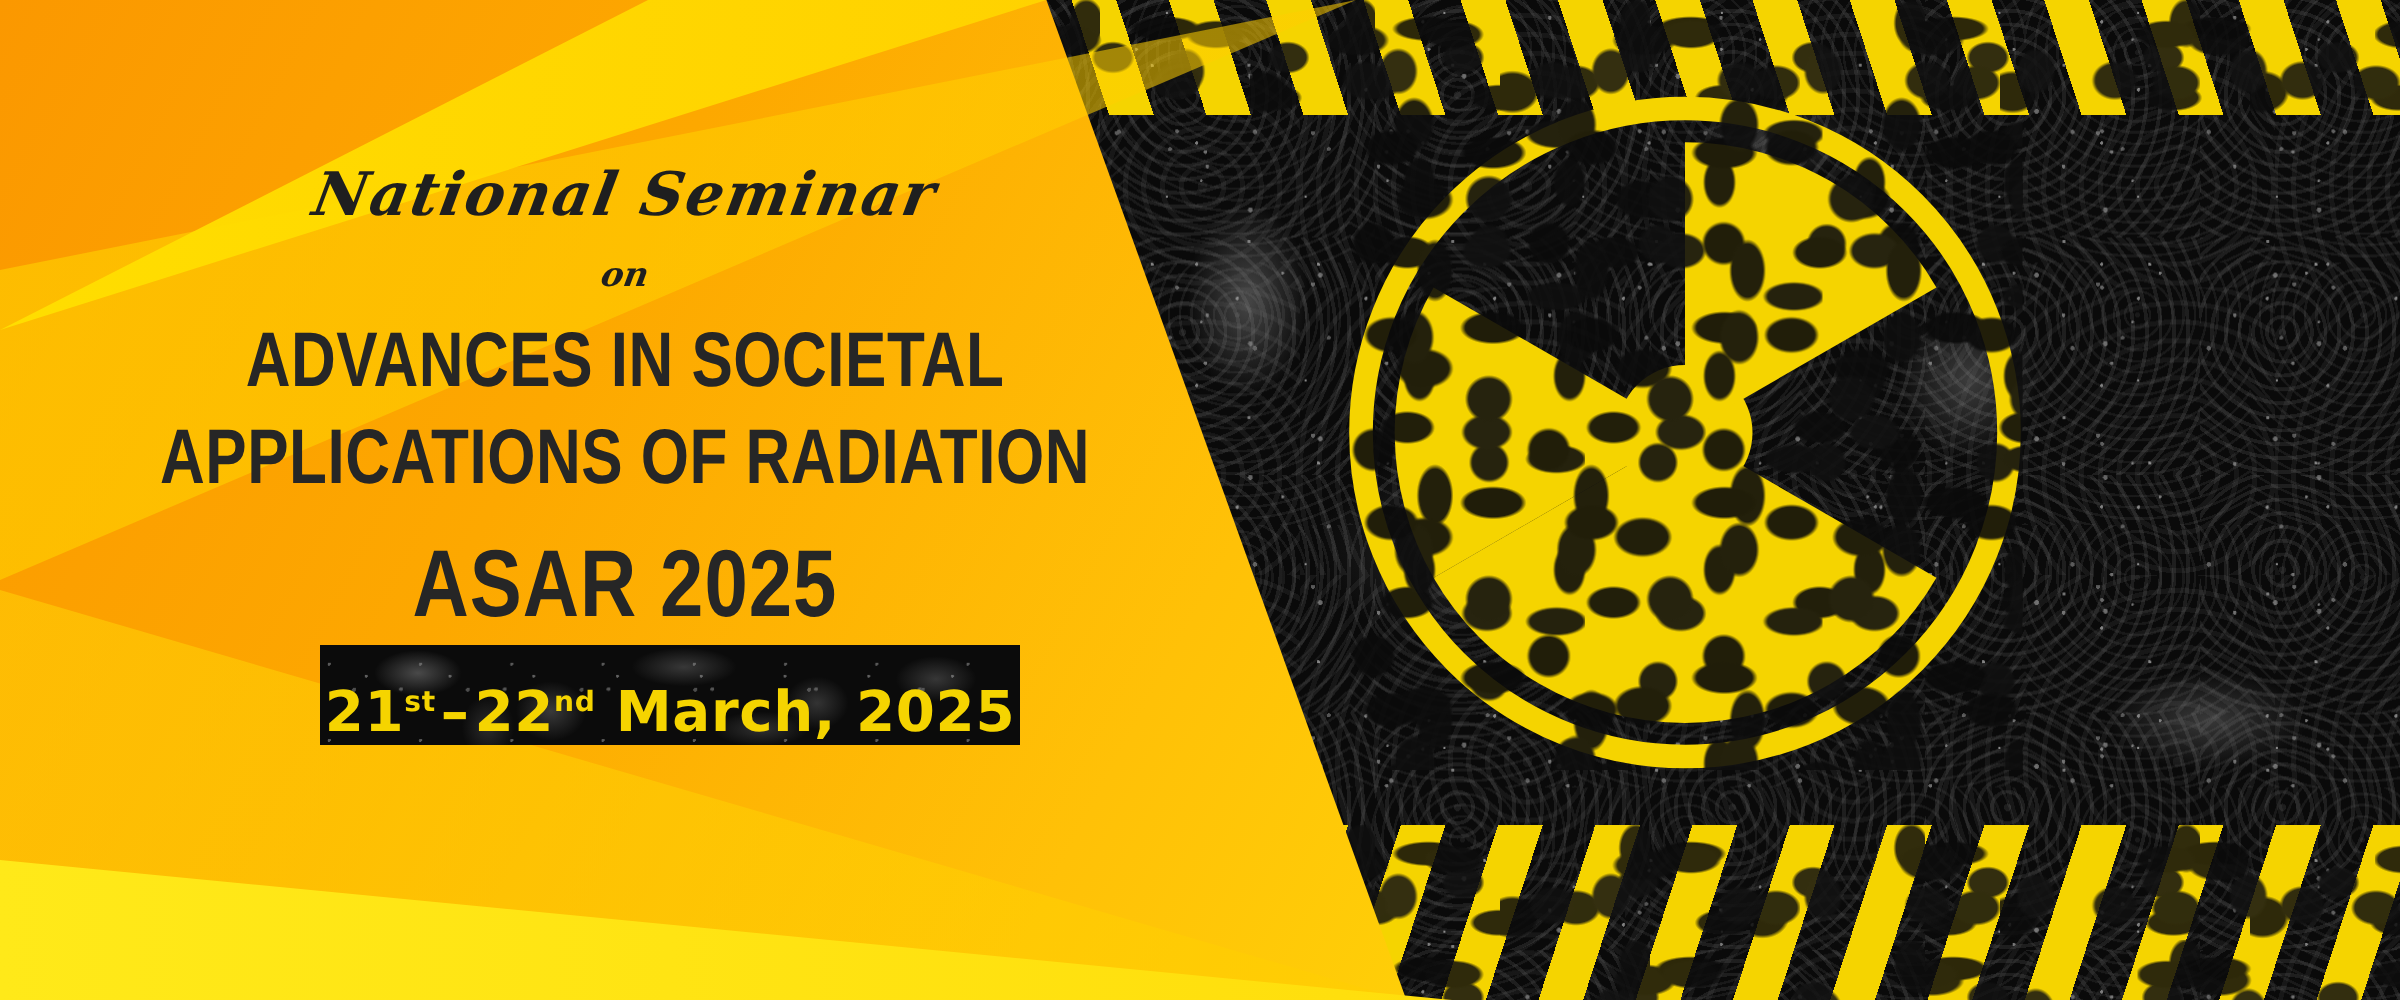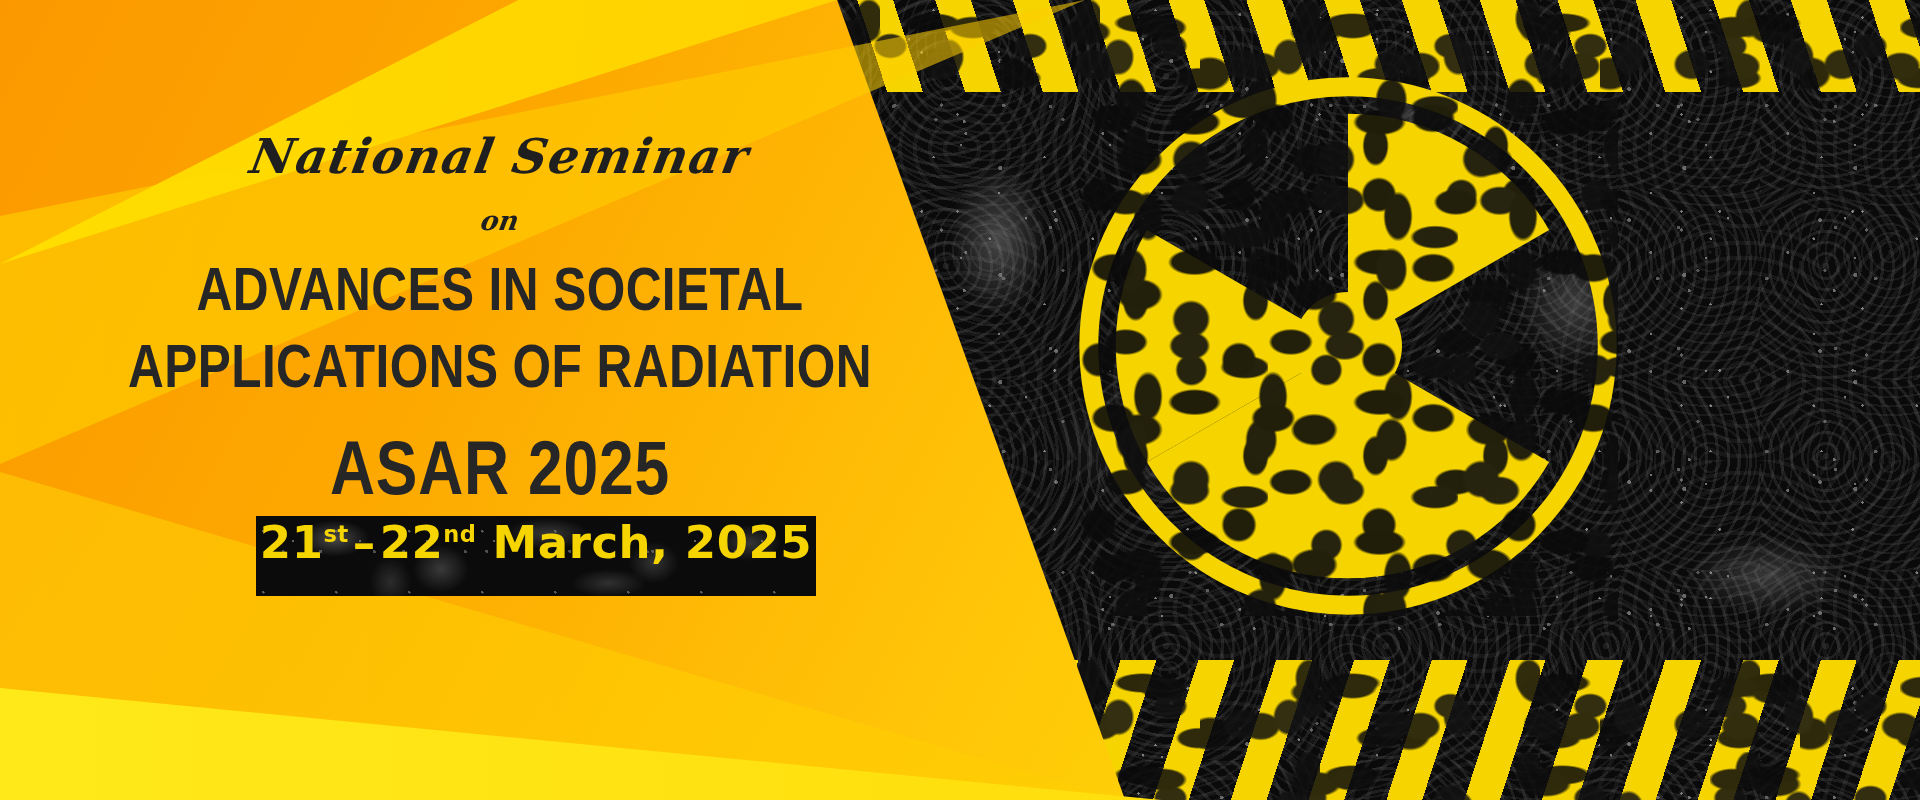--- a/index.html
+++ b/index.html
@@ -174,21 +174,21 @@
     font-family:"Liberation Sans Narrow","Liberation Sans",sans-serif;
     font-weight:700;color:#262626;
     font-size:76px;letter-spacing:1px;
     transform:scaleX(.82);
   }
 
   
   .date-bar{
     position:absolute;left:256px;top:516px;width:560px;height:80px;
     background:#0b0b0b;overflow:hidden;
-    display:flex;align-items:flex-start;justify-content:center;
+    display:flex;align-items:flex-end;justify-content:center;
   }
   .date-bar .tex{
     position:absolute;inset:0;
     background-image:
       radial-gradient(ellipse 50px 26px at 14% 28%, rgba(160,160,160,.42), transparent 70%),
       radial-gradient(ellipse 40px 34px at 33% 66%, rgba(140,140,140,.36), transparent 70%),
       radial-gradient(ellipse 60px 22px at 52% 22%, rgba(150,150,150,.32), transparent 70%),
       radial-gradient(ellipse 36px 30px at 71% 58%, rgba(130,130,130,.34), transparent 70%),
       radial-gradient(ellipse 46px 26px at 88% 34%, rgba(155,155,155,.30), transparent 70%),
       radial-gradient(ellipse 30px 36px at 24% 82%, rgba(120,120,120,.30), transparent 70%),

